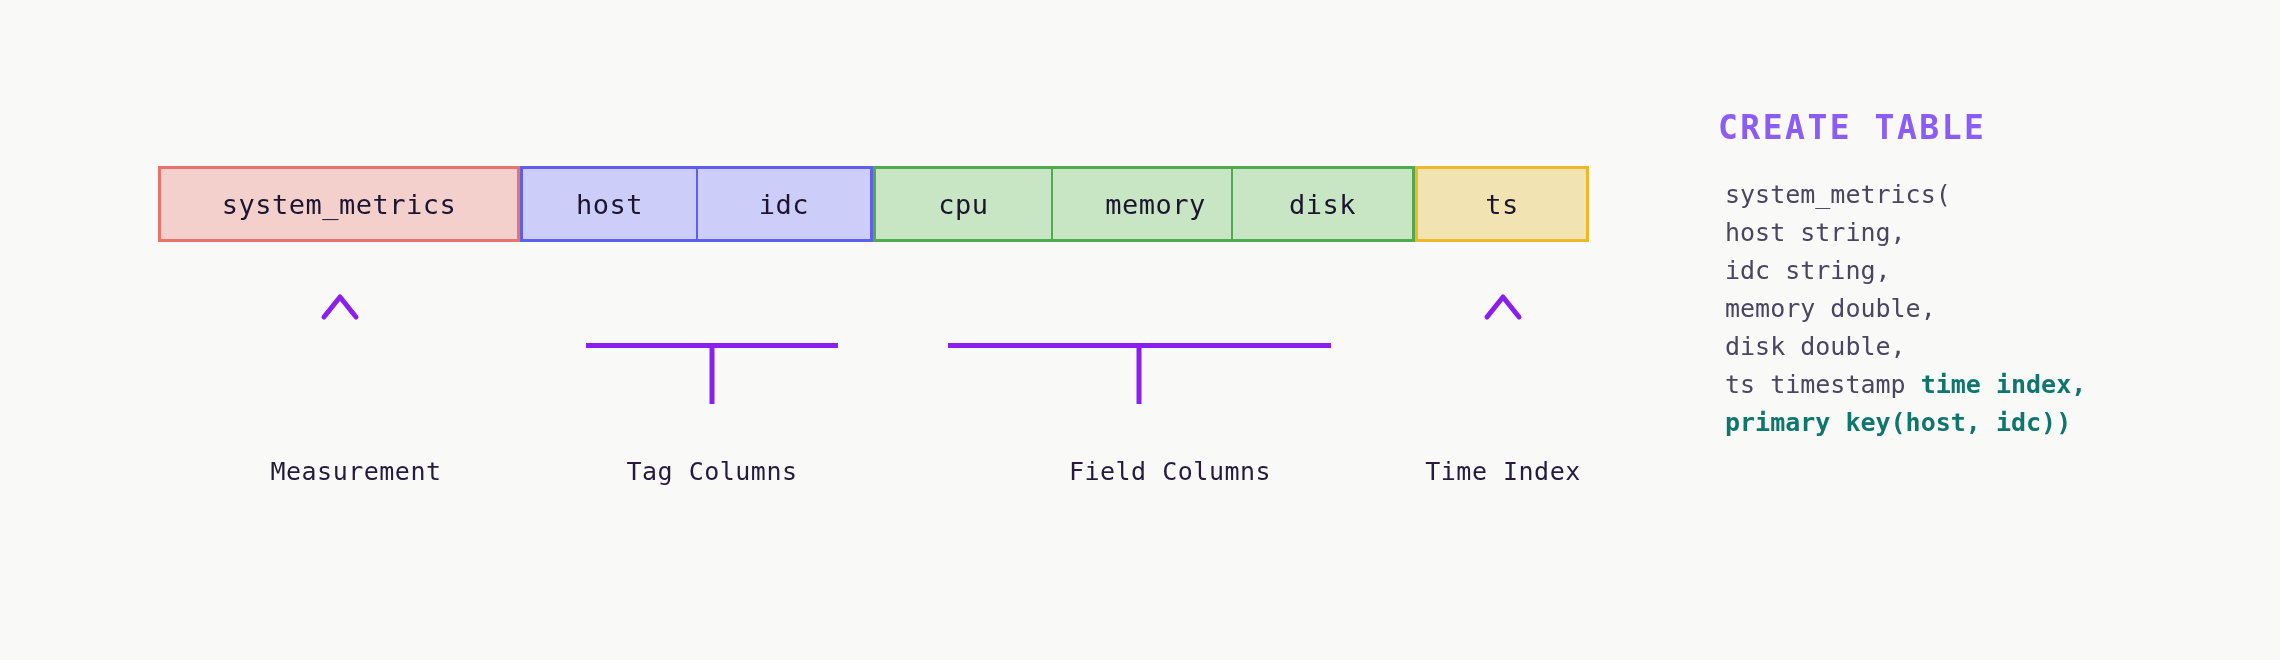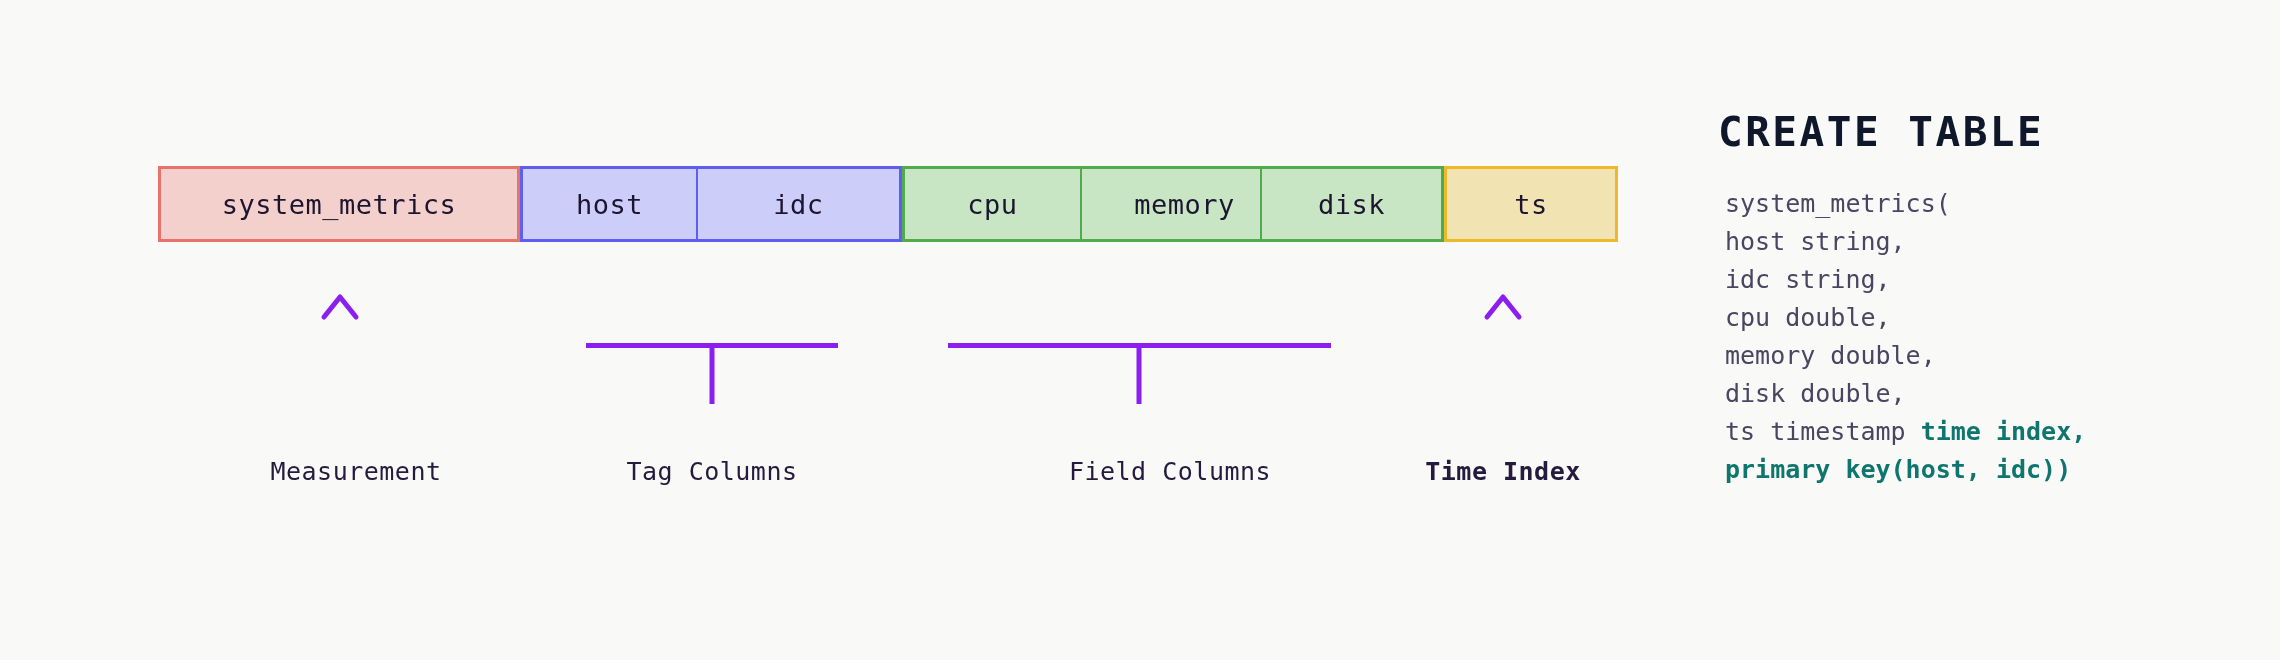--- a/index.html
+++ b/index.html
@@ -53,21 +53,21 @@
   .c-measurement {
     width: 362px;
     background: #f4d0cd;
     border-color: #e8736a;
   }
   .c-tag {
     background: #cdcdf9;
     border-color: #5e5ef0;
   }
   .c-tag.w-host { width: 178px; }
-  .c-tag.w-idc  { width: 204px; align-items: center; }
+  .c-tag.w-idc  { width: 175px; align-items: center; }
 
   .c-field {
     background: #c8e5c4;
     border-color: #51ab4e;
   }
   .c-field.w-cpu    { width: 180px; }
   .c-field.w-memory { width: 180px; padding-left: 27px; }
   .c-field.w-disk   { width: 182px; }
 
   .c-time {
@@ -98,23 +98,23 @@
   }
 
   
   #sql-panel {
     position: absolute;
     left: 1718px;
     top: 108px;
     width: 520px;
   }
   #sql-heading {
-    font-size: 41px;
+    font-size: 33px;
     font-weight: bold;
-    color: #0f172a;
+    color: #8b5cf6;
     letter-spacing: 2.5px;
     margin: 0 0 29px 0;
     white-space: pre;
   }
   #sql-body {
     font-size: 25px;
     line-height: 38px;
     color: #4a4560;
     white-space: pre;
     margin: 7px;
@@ -198,22 +198,22 @@
 
   <div class="ann-label" style="left:340px;margin-left:16px;">
     <span>Measurement</span>
   </div>
   <div class="ann-label" style="left:712px;">
     <span>Tag Columns</span>
   </div>
   <div class="ann-label" style="left:1170px;">
     <span>Field Columns</span>
   </div>
-  <div class="ann-label" style="left:1503px;font-weight:bold;">
+  <div class="ann-label" style="left:1503px;">
     <span>Time Index</span>
   </div>
 
   <div id="sql-panel">
     <div id="sql-heading">CREATE TABLE</div>
-    <div id="sql-body"><div><span>system_metrics(</span></div><div><span>host string,</span></div><div><span>idc string,</span></div><div><span>cpu double,</span></div><div><span>memory double,</span></div><div><span>disk double,</span></div><div><span>ts timestamp </span><span class="kw">time index,</span></div><div><span class="kw">primary key(host, idc))</span></div></div>
+    <div id="sql-body"><div><span>system_metrics(</span></div><div><span>host string,</span></div><div><span>idc string,</span></div><div><span>memory double,</span></div><div><span>disk double,</span></div><div><span>ts timestamp </span><span class="kw">time index,</span></div><div><span class="kw">primary key(host, idc))</span></div></div>
   </div>
 
 </div>
 
 </body></html>

